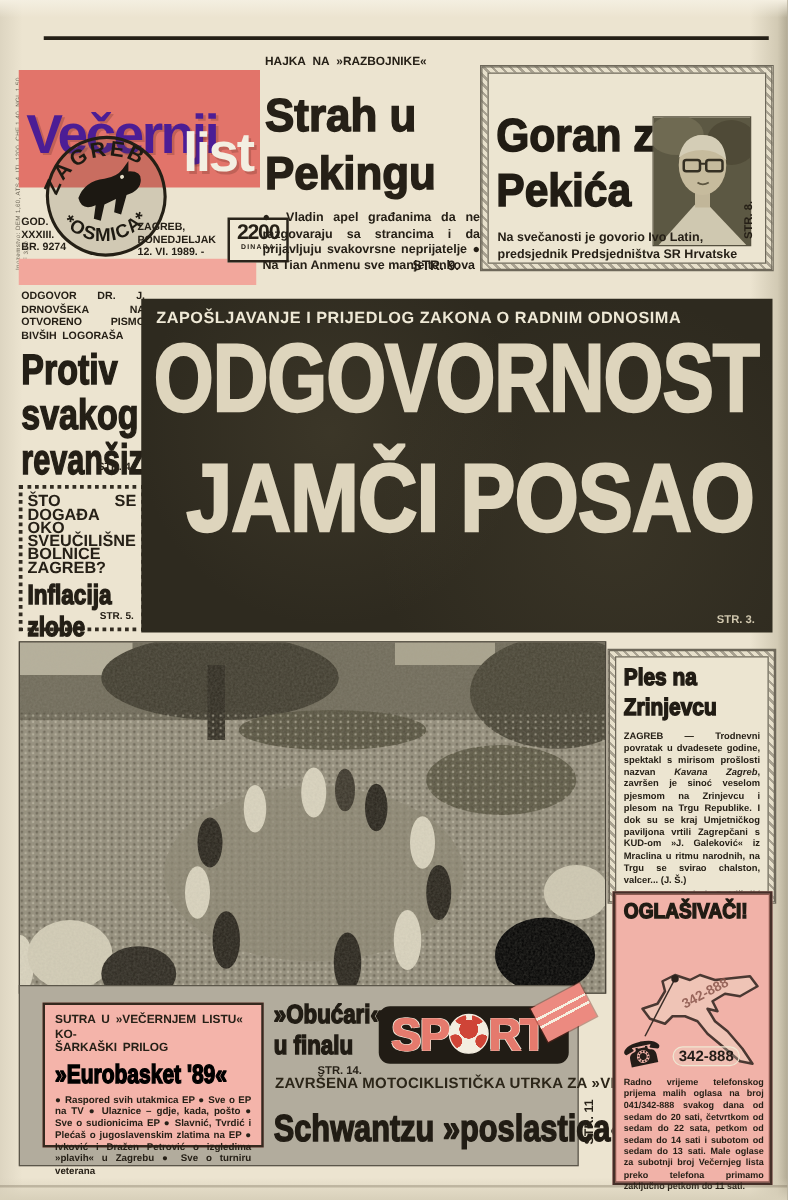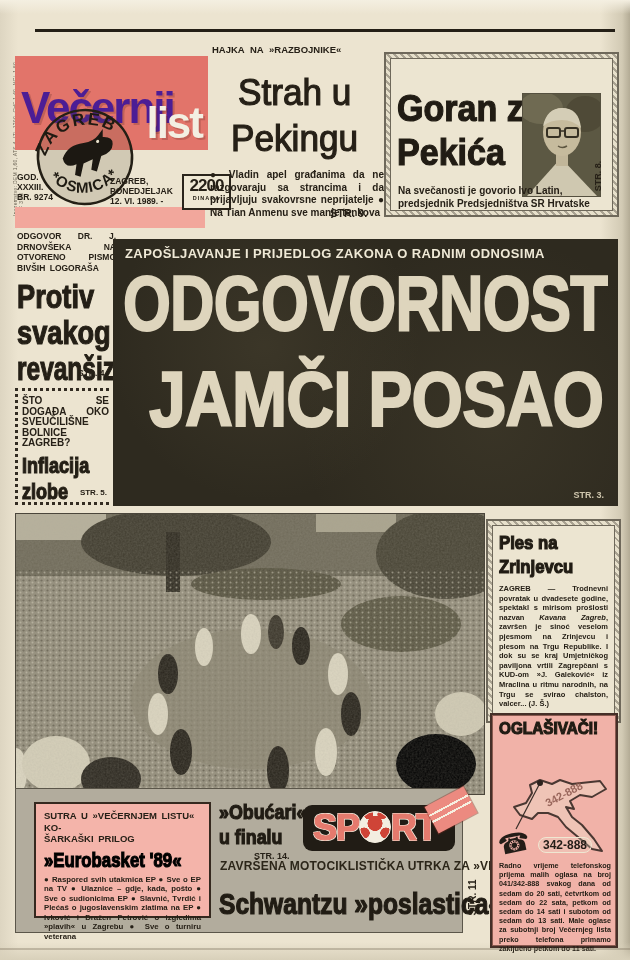--- a/index.html
+++ b/index.html
@@ -100,21 +100,21 @@
     <div>12. VI. 1989. -</div>
   </div>
   <div class="abs pricebox ink">
     <div class="amt">2200</div>
     <div class="cur">DINARA</div>
   </div>
 
   <div class="abs ink" style="left:212px;top:44px;width:172px;font-size:9.5px;font-weight:bold;line-height:12px;word-spacing:3px;">
     <div>HAJKA NA »RAZBOJNIKE«</div>
   </div>
-  <div class="abs ink" style="left:212px;top:70px;width:172px;text-align:center;font-weight:normal;font-size:37px;line-height:46px;">
+  <div class="abs ink" style="left:212px;top:70px;width:172px;font-weight:bold;font-size:37px;line-height:46px;">
     <span class="cx hvy" style="transform:scaleX(.95);">Strah u</span><br>
     <span class="cx hvy" style="transform:scaleX(.95);">Pekingu</span>
   </div>
   <div class="abs ink jus" style="left:210px;top:169px;width:174px;font-size:10px;font-weight:bold;line-height:12.5px;">● Vladin apel građanima da ne razgovaraju sa strancima i da prijavljuju svakovrsne neprijatelje ● Na Tian Anmenu sve manje tenkova</div>
   <div class="abs ink" style="left:330px;top:207px;font-size:11px;font-weight:bold;">STR. 9.</div>
 
   <div class="abs htframe" style="left:385px;top:53px;width:233px;height:163px;box-sizing:border-box;">
     <div class="htinner">
       <div class="abs" style="left:6px;top:28px;font-weight:bold;font-size:37px;line-height:44px;color:#211c14;">
         <span class="cx hvy" style="transform:scaleX(.92);">Goran za</span><br>
@@ -145,21 +145,21 @@
 
   <div class="abs ink jus" style="left:17px;top:231px;width:99px;font-size:8.5px;font-weight:bold;line-height:10.5px;word-spacing:2px;">ODGOVOR DR. J. DRNOVŠEKA NA OTVORENO PISMO BIVŠIH LOGORAŠA</div>
   <div class="abs" style="left:17px;top:278px;color:#241f16;font-weight:bold;font-size:34px;line-height:36px;">
     <span class="cx hvy" style="transform:scaleX(.8);">Protiv</span><br>
     <span class="cx hvy" style="transform:scaleX(.8);">svakog</span><br>
     <span class="cx hvy" style="transform:scaleX(.72);">revanšizma</span>
   </div>
   <div class="abs ink" style="left:78px;top:368px;font-size:8.5px;font-weight:bold;">STR. 4.</div>
 
   <div class="abs dotbox">
-    <div class="ink jus" style="font-size:10px;font-weight:bold;line-height:10.5px;word-spacing:2px;">ŠTO SE DOGAĐA OKO SVEUČILIŠNE BOLNICE ZAGREB?</div>
+    <div class="ink jus" style="font-size:13px;font-weight:bold;line-height:10.5px;word-spacing:2px;">ŠTO SE DOGAĐA OKO SVEUČILIŠNE BOLNICE ZAGREB?</div>
     <div style="margin-top:4px;color:#241f16;font-weight:bold;font-size:22px;line-height:26px;">
       <span class="cx hvy" style="transform:scaleX(.82);">Inflacija</span><br>
       <span class="cx hvy" style="transform:scaleX(.82);">zlobe</span>
     </div>
     <div class="ink" style="position:absolute;right:6px;bottom:5px;font-size:8px;font-weight:bold;">STR. 5.</div>
   </div>
 
   <div class="abs lead">
     <div class="kick nw">ZAPOŠLJAVANJE I PRIJEDLOG ZAKONA O RADNIM ODNOSIMA</div>
     <div class="h" style="top:24px;">

